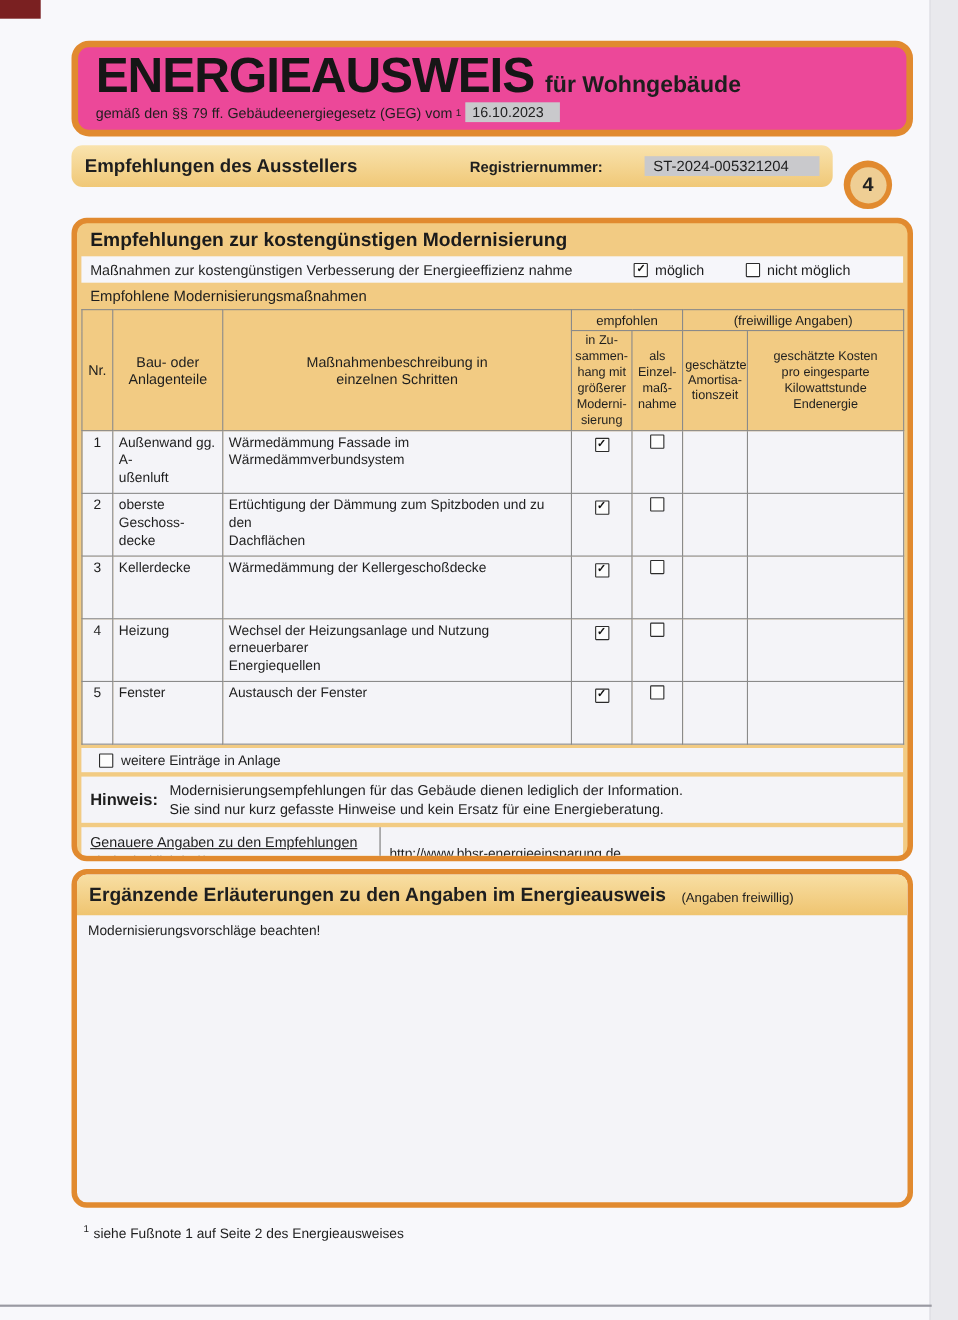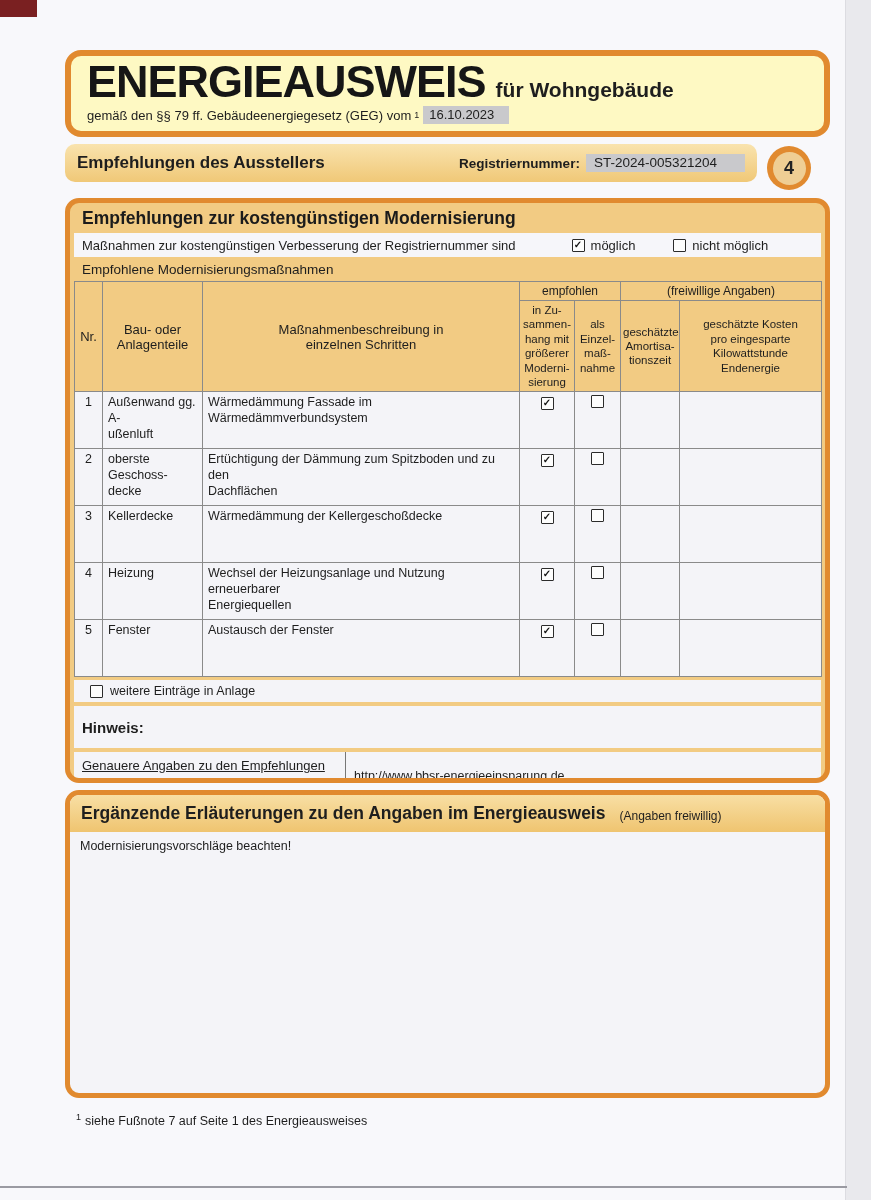--- a/index.html
+++ b/index.html
@@ -9,38 +9,38 @@
     font-family:"Liberation Sans", sans-serif;
     color:#1e1e1e;
   }
   .pre{white-space:pre-line;}
   
   .corner-mark{position:absolute;left:0;top:0;width:37px;height:17px;background:#7a2021;}
   .scan-right{position:absolute;right:0;top:0;width:25px;height:100%;background:#e9e9ed;border-left:1px solid #dcdce1;}
   .scan-bottom{position:absolute;left:0;top:1186px;width:847px;height:2px;background:#9a9aa2;}
   
   .header-box{
-    position:absolute;left:65px;top:50px;width:765px;height:87px;box-sizing:border-box;
-    border:6px solid #e18a2f;border-radius:16px;background:#fef9c3;
+    position:absolute;left:65px;top:37px;width:765px;height:87px;box-sizing:border-box;
+    border:6px solid #e18a2f;border-radius:16px;background:#ec4899;
     padding:2px 14px 0 16px;
   }
   .header-title-line{display:flex;align-items:baseline;}
   .header-title{font-size:45px;font-weight:bold;letter-spacing:-1px;color:#161616;line-height:48px;}
   .header-subtitle{font-size:21px;font-weight:bold;margin-left:10px;}
   .header-law-line{font-size:13px;margin-top:0px;display:flex;align-items:center;}
   .header-law-line sup{font-size:9px;margin:0 4px 0 3px;}
   .value-box{background:#c9c9cc;padding:1px 15px 2px 6px;font-size:13px;color:#222;}
   
   .title-bar{
-    position:absolute;left:65px;top:144px;width:692px;height:38px;box-sizing:border-box;
+    position:absolute;left:65px;top:132px;width:692px;height:38px;box-sizing:border-box;
     border-radius:10px;background:linear-gradient(180deg,#f9e3ae,#f0c877);
     display:flex;align-items:center;padding:0 12px;
   }
   .title-bar-title{font-size:17px;font-weight:bold;}
-  .title-bar-right{margin-left:auto;display:flex;align-items:center;}
+  .title-bar-right{margin-left:auto;display:flex;align-items:center;gap:32px;}
   .reg-label{font-size:13.5px;font-weight:bold;margin-right:6px;}
   .reg-value{background:#c9c9cc;padding:1px 28px 2px 8px;font-size:13.5px;}
   
   .page-circle{
     position:absolute;left:767px;top:146px;width:44px;height:44px;border-radius:50%;
     background:#e18a2f;display:flex;align-items:center;justify-content:center;
   }
   .page-circle-inner{
     width:33px;height:33px;border-radius:50%;background:#efce94;
     display:flex;align-items:center;justify-content:center;
@@ -126,21 +126,21 @@
 </div>
 
 <div class="page-circle">
   <div class="page-circle-inner">4</div>
 </div>
 
 <div class="main-box">
   <div class="section-title">Empfehlungen zur kostengünstigen Modernisierung</div>
 
   <div class="intro-row">
-    <span class="intro-text">Maßnahmen zur kostengünstigen Verbesserung der Registriernummer sind</span>
+    <span class="intro-text">Maßnahmen zur kostengünstigen Verbesserung der Energieeffizienz nahme</span>
     <span class="checkbox">✓</span>
     <span class="opt-label">möglich</span>
     <span class="checkbox second"></span>
     <span class="opt-label">nicht möglich</span>
   </div>
 
   <div class="subhead-row">Empfohlene Modernisierungsmaßnahmen</div>
 
   <table class="meas">
     <colgroup>
@@ -235,32 +235,34 @@
     </tbody>
   </table>
 
   <div class="extra-row">
     <span class="checkbox"></span>
     <span>weitere Einträge in Anlage</span>
   </div>
 
   <div class="hinweis-row">
     <span class="hinweis-label">Hinweis:</span>
+    <span class="hinweis-text pre">Modernisierungsempfehlungen für das Gebäude dienen lediglich der Information.
+Sie sind nur kurz gefasste Hinweise und kein Ersatz für eine Energieberatung.</span>
   </div>
 
   <div class="details-row">
     <div class="details-left pre">Genauere Angaben zu den Empfehlungen
 sind erhältlich bei/unter:</div>
     <div class="details-right">http://www.bbsr-energieeinsparung.de</div>
   </div>
 </div>
 
 <div class="supp-box">
   <div class="supp-head">
     <span class="supp-title">Ergänzende Erläuterungen zu den Angaben im Energieausweis</span>
     <span class="supp-note">(Angaben freiwillig)</span>
   </div>
   <div class="supp-body">Modernisierungsvorschläge beachten!</div>
 </div>
 
 <div class="footnote">
-  <sup>1</sup><span>siehe Fußnote 7 auf Seite 1 des Energieausweises</span>
+  <sup>1</sup><span>siehe Fußnote 1 auf Seite 2 des Energieausweises</span>
 </div>
 
 </body></html>

